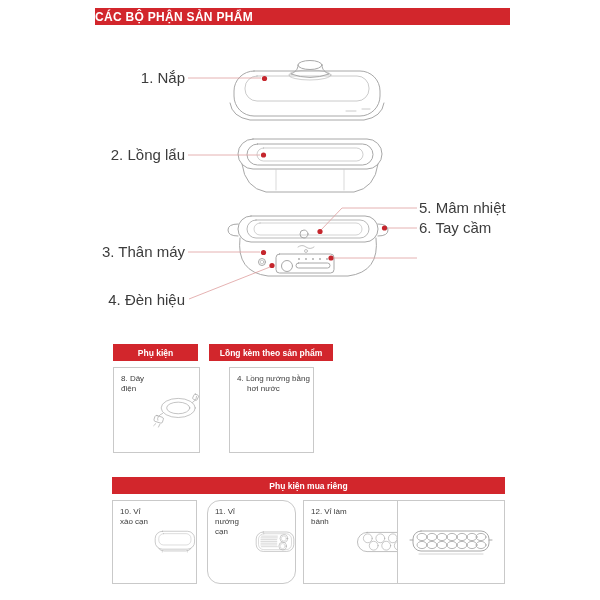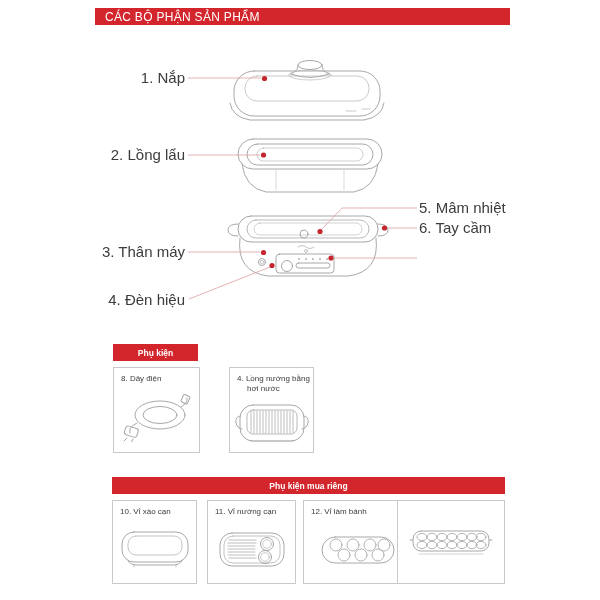--- a/index.html
+++ b/index.html
@@ -2,30 +2,30 @@
 <html><head>
 <meta charset="utf-8">
 <style>
   html,body{margin:0;padding:0;background:#fff;}
   .page{position:relative;width:600px;height:600px;background:#ffffff;
         font-family:"Liberation Sans",sans-serif;color:#3c3c3c;overflow:hidden;}
   .abs{position:absolute;}
   
   .banner{left:95px;top:8px;width:415px;height:17px;background:#d2262c;
           display:flex;align-items:center;}
-  .banner span{color:#fff;font-weight:normal;font-size:12px;letter-spacing:.3px;padding-left:10px;white-space:nowrap;}
+  .banner span{color:#fff;font-weight:bold;font-size:12px;letter-spacing:.3px;padding-left:0;white-space:nowrap;}
   
   .plabel{font-size:15px;line-height:11px;color:#3c3c3c;white-space:nowrap;}
   .plabel.rt{text-align:right;}
   .plabel.wrap{white-space:normal;padding-left:12px;text-indent:-12px;}
   
   .redhead{background:#d2262c;color:#fff;font-size:8.5px;font-weight:bold;
            display:flex;align-items:center;justify-content:center;white-space:nowrap;}
   
-  .accbox{border:1px solid #c9c9c9;background:#fff;display:flex;flex-direction:column;box-sizing:border-box;}
+  .accbox{border:1px solid #c9c9c9;background:#fff;display:flex;box-sizing:border-box;}
   .boxlabel{font-size:8px;line-height:10px;padding:6px 4px 0 7px;color:#3c3c3c;}
   .boxlabel.hang{padding-left:7px;}
   .boxlabel.hang span{display:inline-block;padding-left:10px;text-indent:-10px;}
   .boxlabel.hang13 span{display:inline-block;width:62px;padding-left:14px;text-indent:-14px;}
   .boxlabel.hang9 span{display:inline-block;width:72px;padding-left:10px;text-indent:-10px;}
   .art{margin:auto;}
   svg{display:block;}
 </style>
 </head>
 <body>
@@ -105,20 +105,21 @@
   </svg>
 
   <div class="abs plabel rt" style="right:415px;top:72px;">1. Nắp</div>
   <div class="abs plabel rt" style="right:415px;top:149px;">2. Lồng lẩu</div>
   <div class="abs plabel rt" style="right:415px;top:246px;">3. Thân máy</div>
   <div class="abs plabel rt" style="right:415px;top:294px;">4. Đèn hiệu</div>
   <div class="abs plabel" style="left:419px;top:202px;">5. Mâm nhiệt</div>
   <div class="abs plabel" style="left:419px;top:222px;">6. Tay cầm</div>
 
   <div class="abs redhead" style="left:113px;top:344px;width:85px;height:17px;">Phụ kiện</div>
+  <div class="abs redhead" style="left:209px;top:344px;width:124px;height:17px;">Lồng kèm theo sản phẩm</div>
 
   <div class="abs accbox" style="left:113px;top:367px;width:87px;height:86px;">
     <div class="boxlabel">8. Dây điện</div>
     <svg class="art" width="68" height="48" viewBox="0 0 68 48" fill="none" stroke="#a8a8a8" stroke-width="1" stroke-linecap="round">
       <ellipse cx="37" cy="21" rx="25" ry="14"></ellipse>
       <ellipse cx="37" cy="21" rx="17" ry="8.5"></ellipse>
       <path d="M14,29 Q5,33 7,39"></path>
       <rect x="2" y="33" width="13" height="9" rx="2.5" transform="rotate(18 8 37)"></rect>
       <path d="M4,44 l-3,3 M10,45 l-2,4"></path>
       <path d="M58,13 q7,-4 6,-9"></path>
@@ -160,21 +161,21 @@
   <div class="abs accbox" style="left:112px;top:500px;width:85px;height:84px;">
     <div class="boxlabel">10. Vỉ xào cạn</div>
     <svg class="art" width="70" height="40" viewBox="0 0 70 40" fill="none" stroke="#a8a8a8" stroke-width="1" stroke-linecap="round">
       <rect x="2" y="2" width="66" height="30" rx="12"></rect>
       <rect x="8" y="6" width="54" height="19" rx="8" stroke-opacity="0.65"></rect>
       <path d="M8,31 q3,4 9,4 h36 q6,0 9,-4"></path>
       <path d="M14,35 v2 M56,35 v2" stroke-opacity="0.7"></path>
     </svg>
   </div>
 
-  <div class="abs accbox" style="left:207px;top:500px;width:89px;height:84px;">
+  <div class="abs accbox" style="left:207px;top:500px;width:89px;height:84px;border-radius:13px;">
     <div class="boxlabel">11. Vỉ nướng cạn</div>
     <svg class="art" width="68" height="38" viewBox="0 0 68 38" fill="none" stroke="#a8a8a8" stroke-width="1" stroke-linecap="round">
       <rect x="2" y="2" width="64" height="33" rx="12"></rect>
       <rect x="6" y="5" width="56" height="27" rx="9" stroke-opacity="0.7"></rect>
       <g stroke-opacity="0.75">
         <line x1="11" y1="9" x2="38" y2="9"></line>
           <line x1="10" y1="12" x2="38" y2="12"></line>
         <line x1="10" y1="15" x2="37" y2="15"></line>
           <line x1="10" y1="18" x2="37" y2="18"></line>
         <line x1="10" y1="21" x2="37" y2="21"></line>

